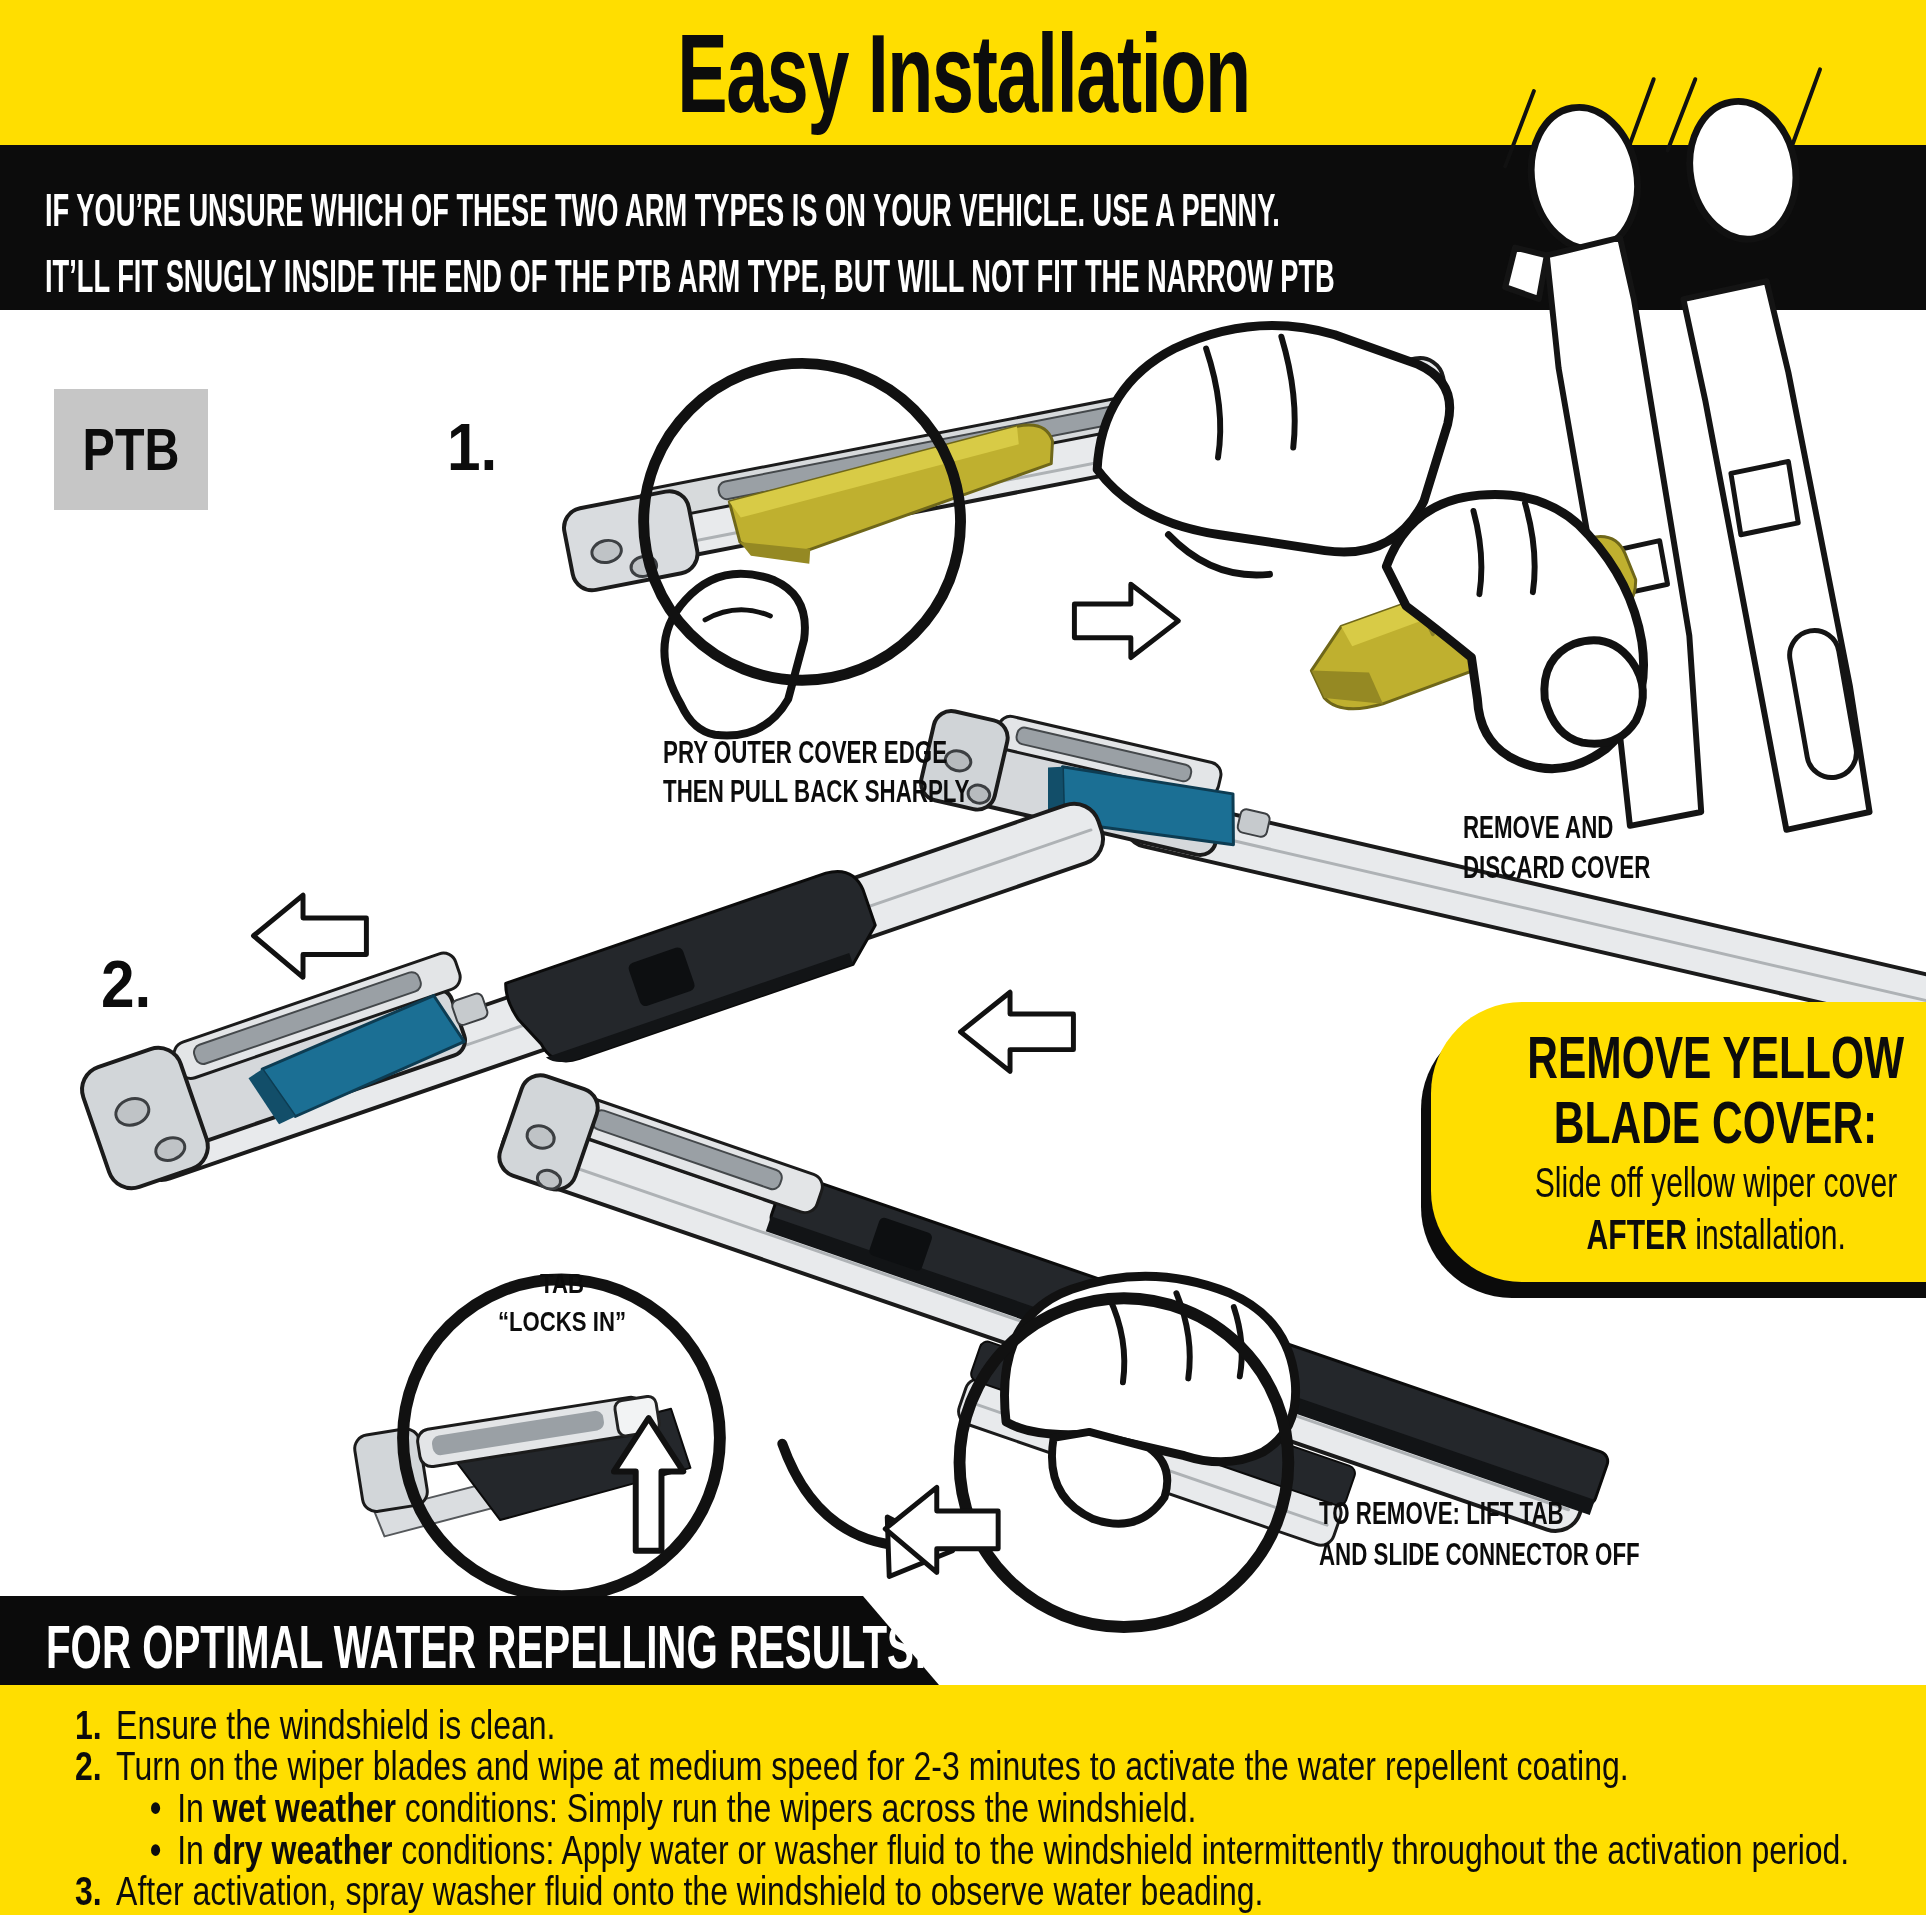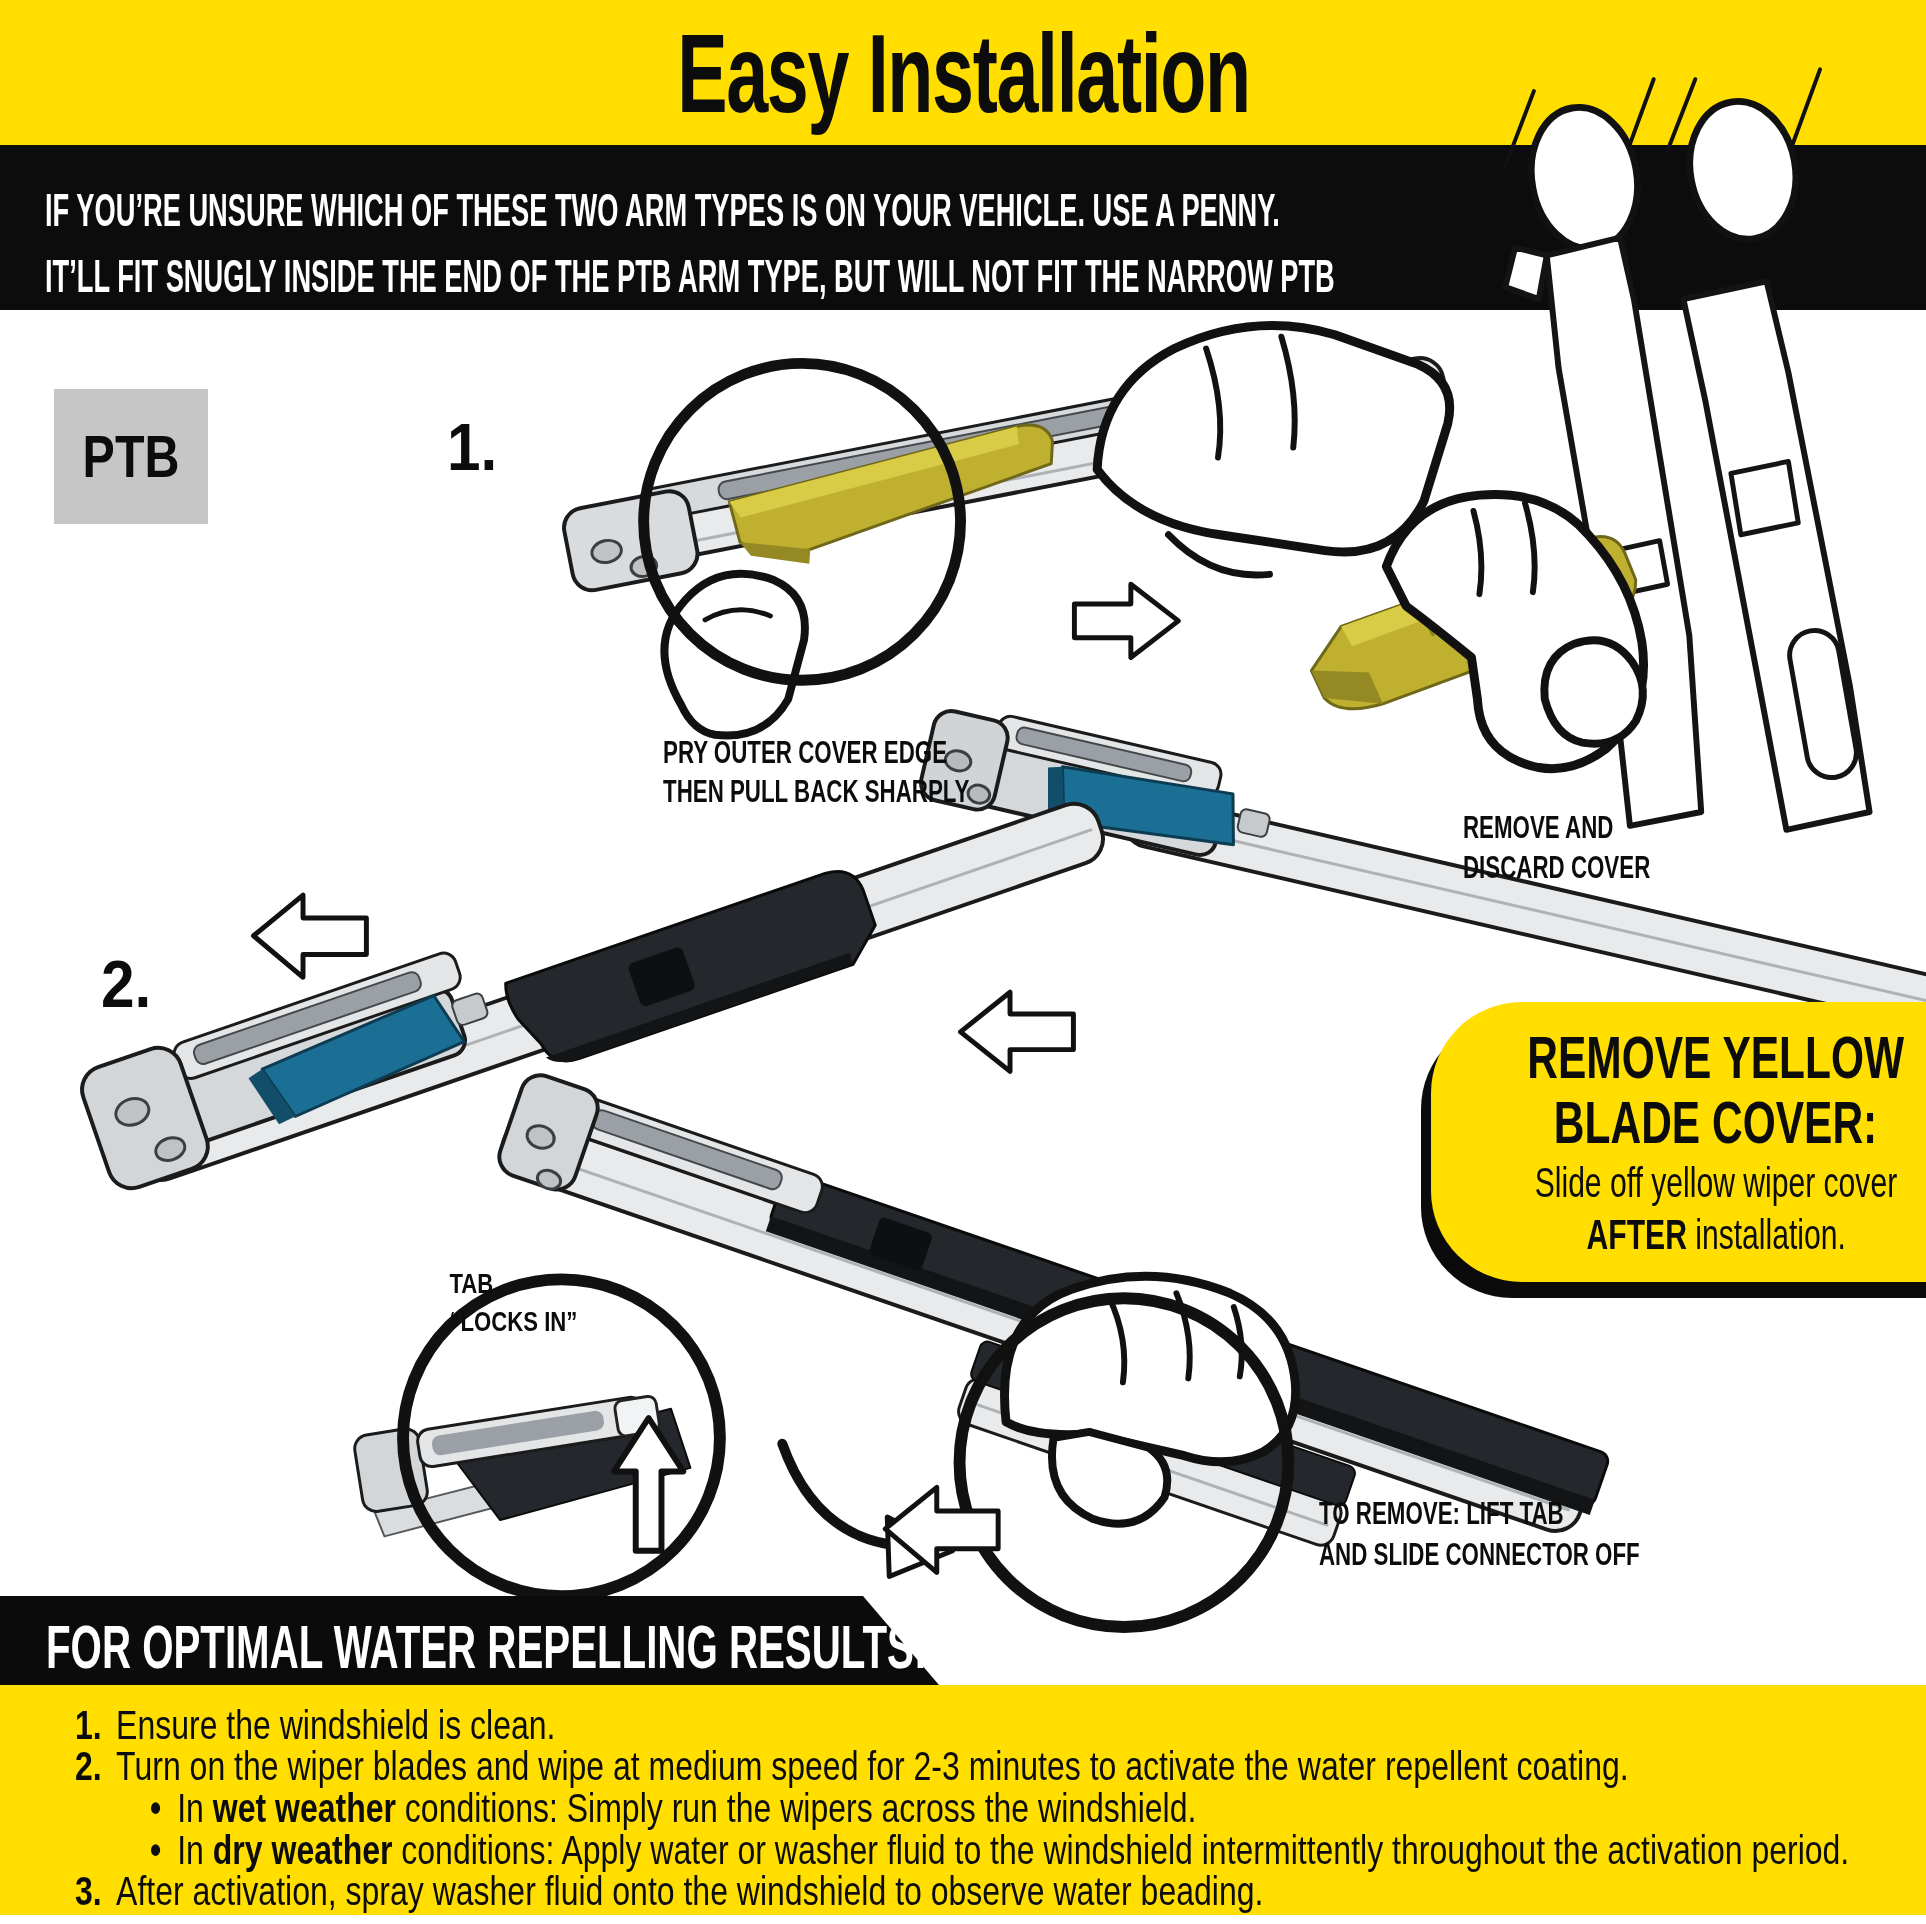--- a/index.html
+++ b/index.html
@@ -13,35 +13,35 @@
   .header-band{top:0;left:0;width:1927px;height:145px;background:#FFDE00;}
   .page-title{top:10px;left:0;width:1927px;text-align:center;font-size:111px;font-weight:bold;
     color:#0c0c0c;letter-spacing:-2px;transform:scaleX(0.68);transform-origin:center top;}
   
   .notice-band{top:145px;left:0;width:1927px;height:165px;background:#0c0c0c;}
   .notice-line{color:#ffffff;font-weight:bold;font-size:47px;letter-spacing:0px;
     transform:scaleX(0.58);transform-origin:left top;}
   .notice-line.l1{top:182px;left:45px;}
   .notice-line.l2{top:248px;left:45px;}
   
-  .ptb-box{top:389px;left:54px;width:154px;height:135px;background:#C6C6C6;
+  .ptb-box{top:389px;left:54px;width:154px;height:121px;background:#C6C6C6;
     display:flex;align-items:center;justify-content:center;}
   .ptb-box span{font-size:59px;font-weight:bold;color:#0c0c0c;display:inline-block;
     transform:scaleX(0.82);}
   
   .step-num{font-size:67px;font-weight:bold;color:#0c0c0c;transform:scaleX(0.9);transform-origin:left top;}
   .step-num.n1{top:408px;left:447px;}
   .step-num.n2{top:945px;left:101px;}
   
   .cap{font-size:31px;font-weight:bold;color:#0c0c0c;line-height:39px;
     transform:scaleX(0.72);transform-origin:left top;}
   .cap.pry{top:733px;left:663px;}
   .cap.discard{top:808px;left:1463px;line-height:40px;}
   .cap.toremove{top:1493px;left:1319px;line-height:41px;}
-  .tab-wrap{top:1265px;left:428px;width:238px;}
+  .tab-wrap{top:1265px;left:443px;width:238px;text-align:center;}
   .tab-wrap div{font-size:27px;font-weight:bold;line-height:38px;color:#0c0c0c;
     transform:scaleX(0.82);transform-origin:center top;}
   
   .callout{top:1002px;left:1431px;width:570px;height:278px;background:#FFDE00;
     border-radius:91px 0 0 91px;box-shadow:-10px 16px 0 #0b0b0b;
     display:flex;flex-direction:column;align-items:center;justify-content:center;padding-top:2px;}
   .callout .t{font-size:59px;font-weight:bold;color:#0c0c0c;line-height:65px;
     transform:scaleX(0.72);transform-origin:center center;white-space:nowrap;}
   .callout .b{font-size:43px;color:#0c0c0c;line-height:52px;
     transform:scaleX(0.70);transform-origin:center center;white-space:nowrap;}

